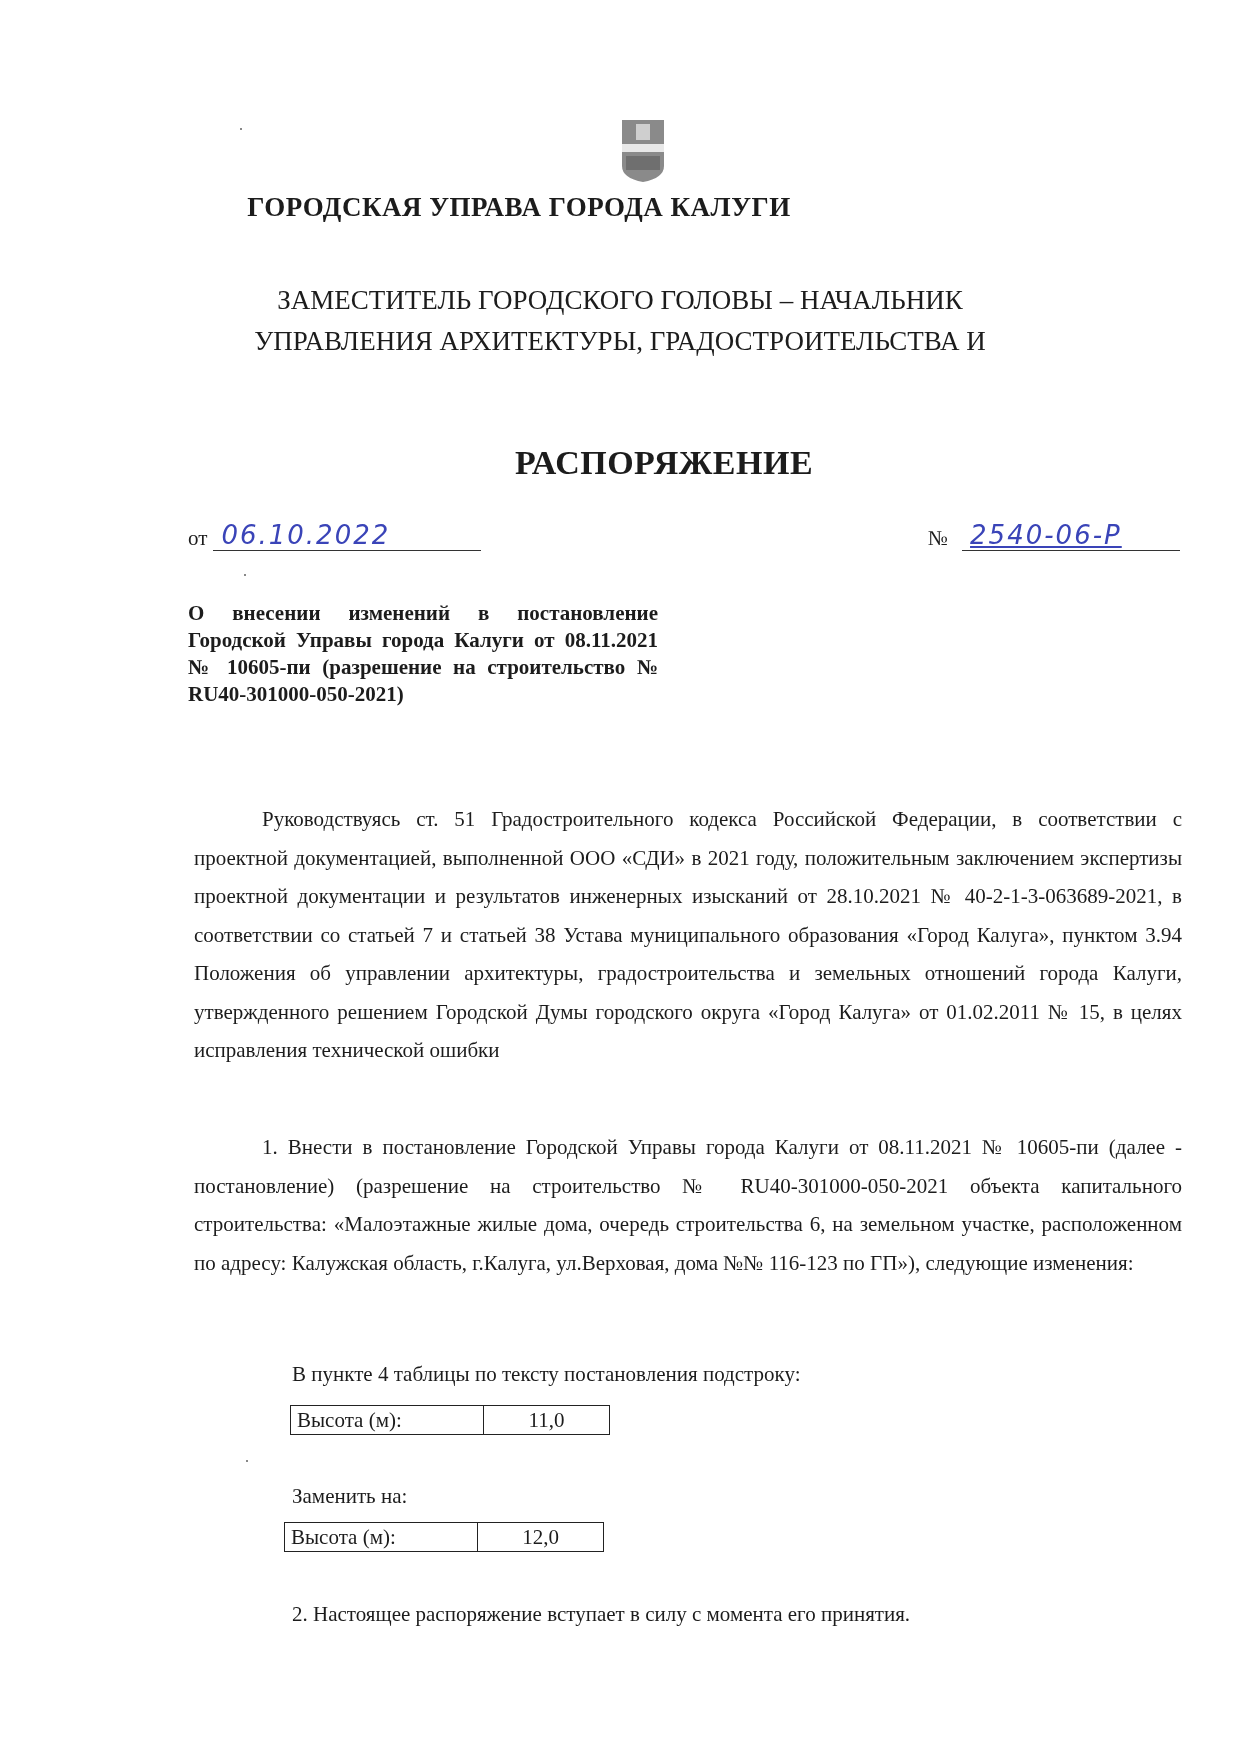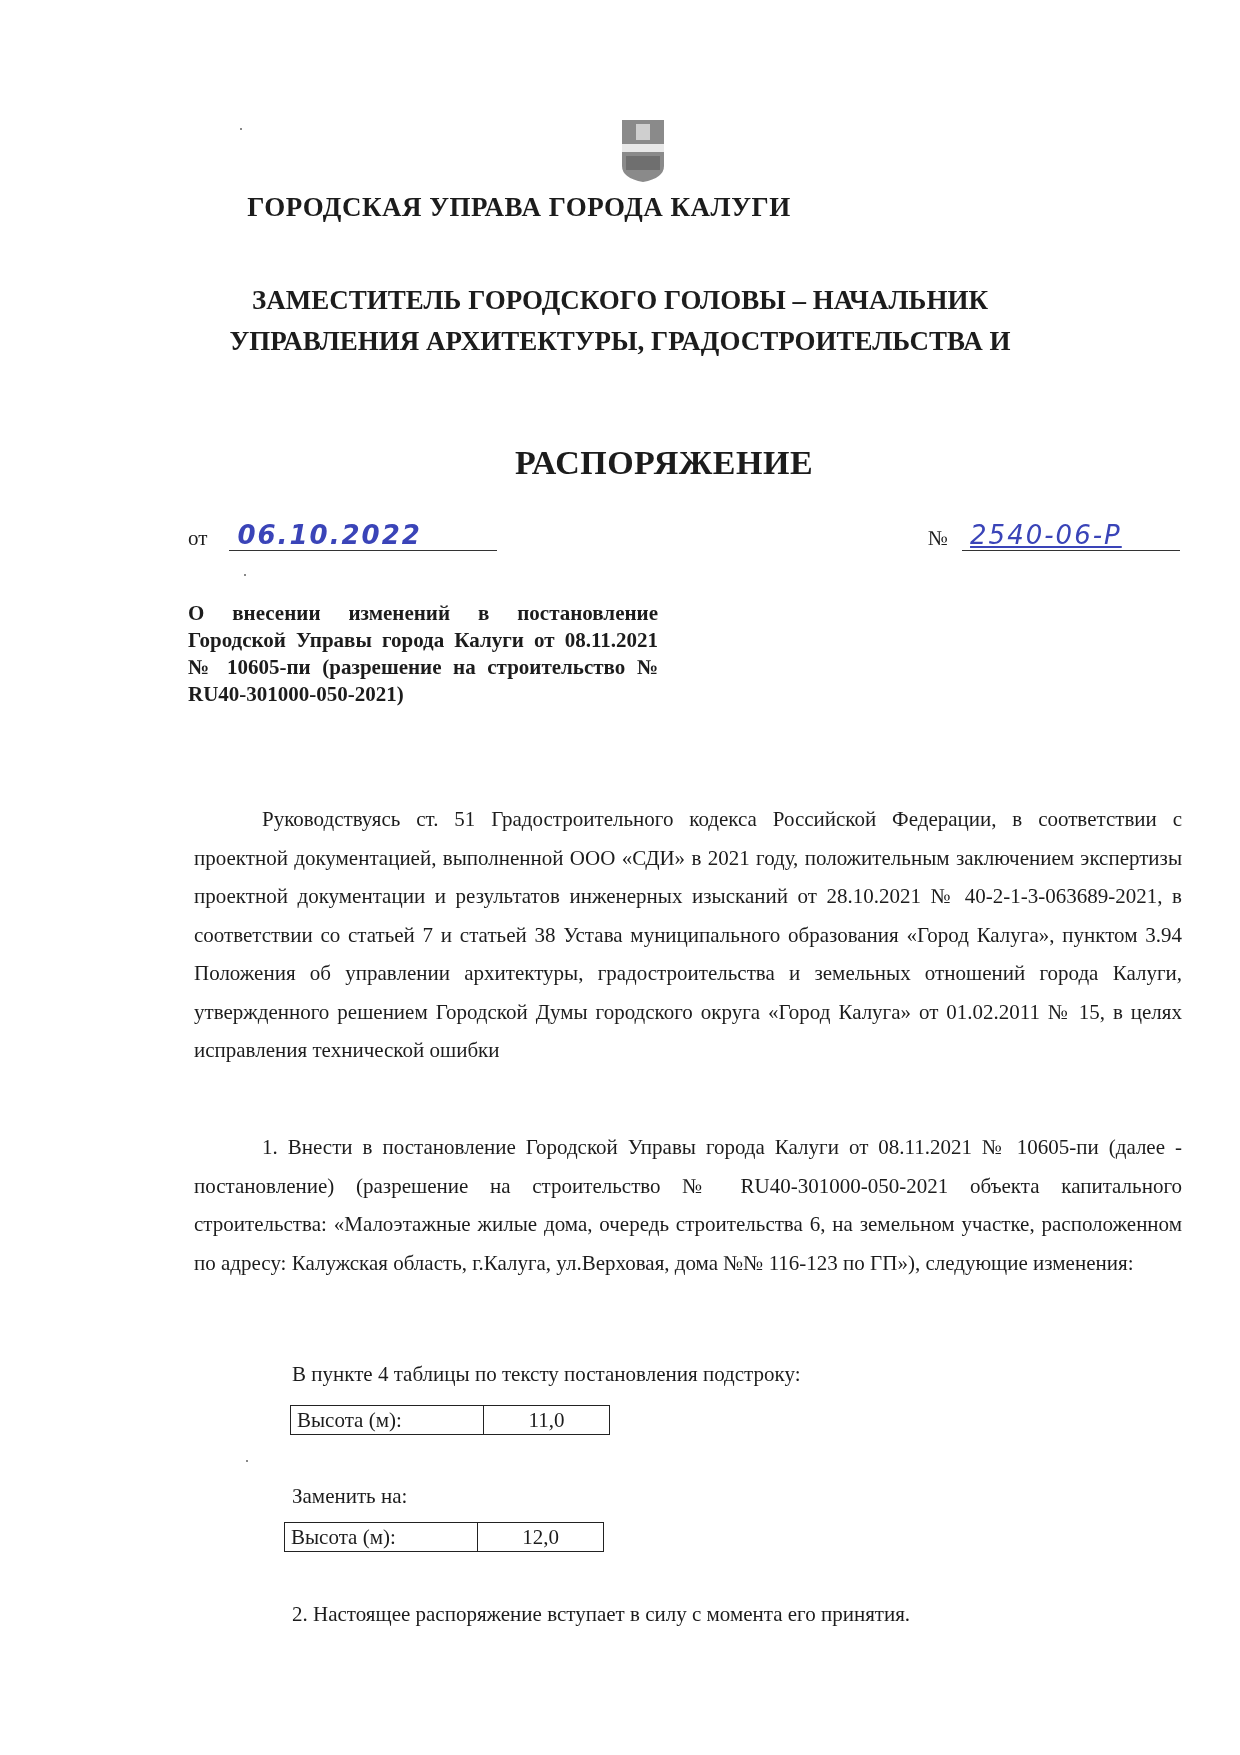--- a/index.html
+++ b/index.html
@@ -3,27 +3,27 @@
 <meta charset="utf-8">
 <style>
   html, body { margin: 0; padding: 0; background: #ffffff; }
   body { width: 1240px; height: 1755px; position: relative; overflow: hidden;
          font-family: "Liberation Serif", "DejaVu Serif", serif; color: #1c1c1c; }
   .abs { position: absolute; }
   .emblem { left: 620px; top: 118px; width: 46px; height: 66px; }
   .org { left: 0; width: 1038px; top: 192px; text-align: center;
          font-weight: bold; font-size: 27px; letter-spacing: 0.5px; }
   .position { left: 0; width: 1240px; top: 280px; text-align: center;
-         font-weight: bold; font-size: 27px; line-height: 41px; }
+         font-weight: normal; font-size: 27px; line-height: 41px; }
   .doctype { left: 0; width: 1240px; top: 444px; text-align: center;
          font-weight: bold; font-size: 34px; letter-spacing: 0.5px; padding-left: 44px; }
   .date-row { left: 188px; top: 520px; font-size: 21px; display: flex; align-items: flex-end; }
   .hand { font-family: "DejaVu Sans", sans-serif; font-style: italic; color: #3a44b8;
           font-size: 26px; letter-spacing: 2px; }
-  .date-line { border-bottom: 1.5px solid #333; width: 260px; padding-left: 8px; margin-left: 22px; font-weight: bold; }
+  .date-line { border-bottom: 1.5px solid #333; width: 260px; padding-left: 8px; margin-left: 6px; }
   .num-row { left: 928px; top: 520px; font-size: 21px; display: flex; align-items: flex-end; }
   .num-line { border-bottom: 1.5px solid #333; width: 210px; padding-left: 8px; margin-left: 14px; text-decoration: underline; }
   .subject { left: 188px; top: 600px; width: 470px; font-weight: bold; font-size: 21px;
              line-height: 27px; text-align: justify; text-align-last: left; }
   .body { left: 194px; width: 988px; font-size: 21px; line-height: 38.5px; text-align: justify; }
   .p1 { top: 800px; }
   .p2 { top: 1128px; }
   .indent { text-indent: 68px; }
   .line { position: absolute; left: 266px; font-size: 21px; margin-left: 26px; }
   table.hv { position: absolute; border-collapse: collapse; font-size: 21px; }

